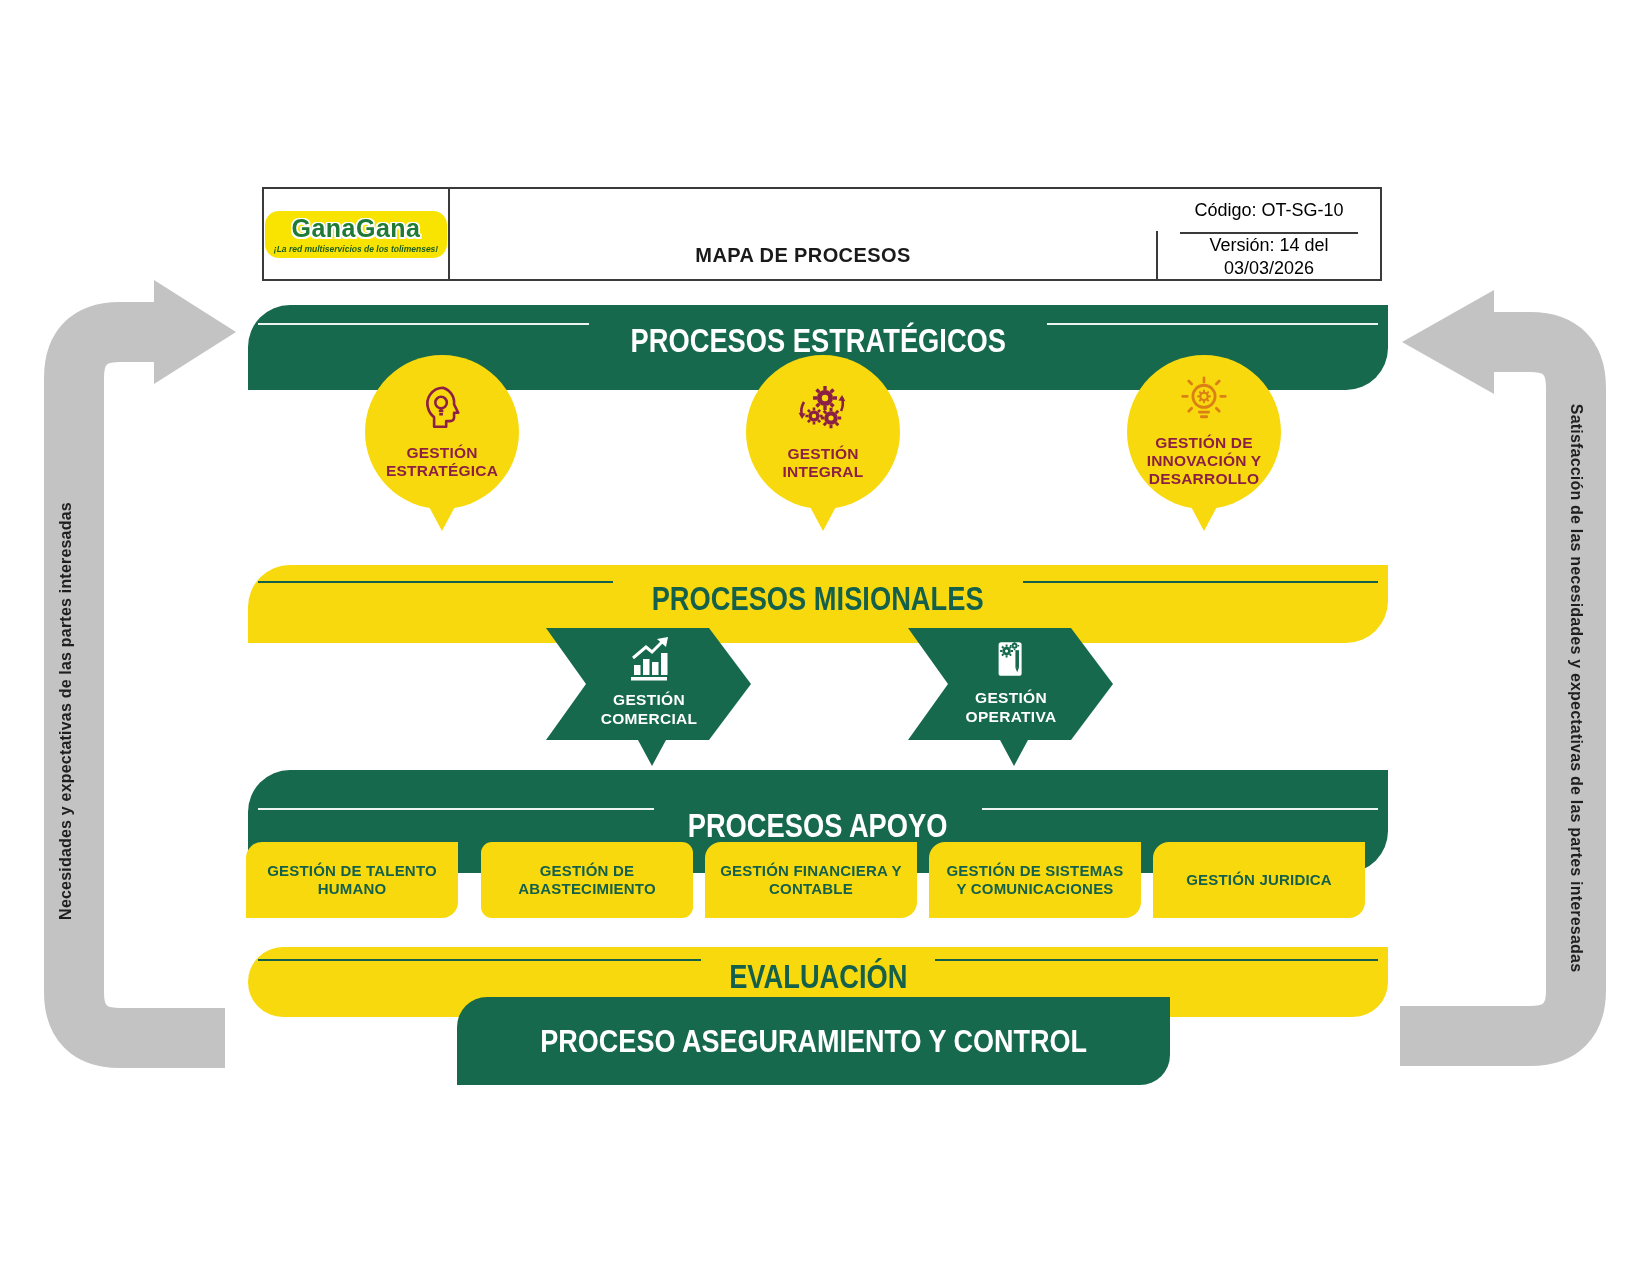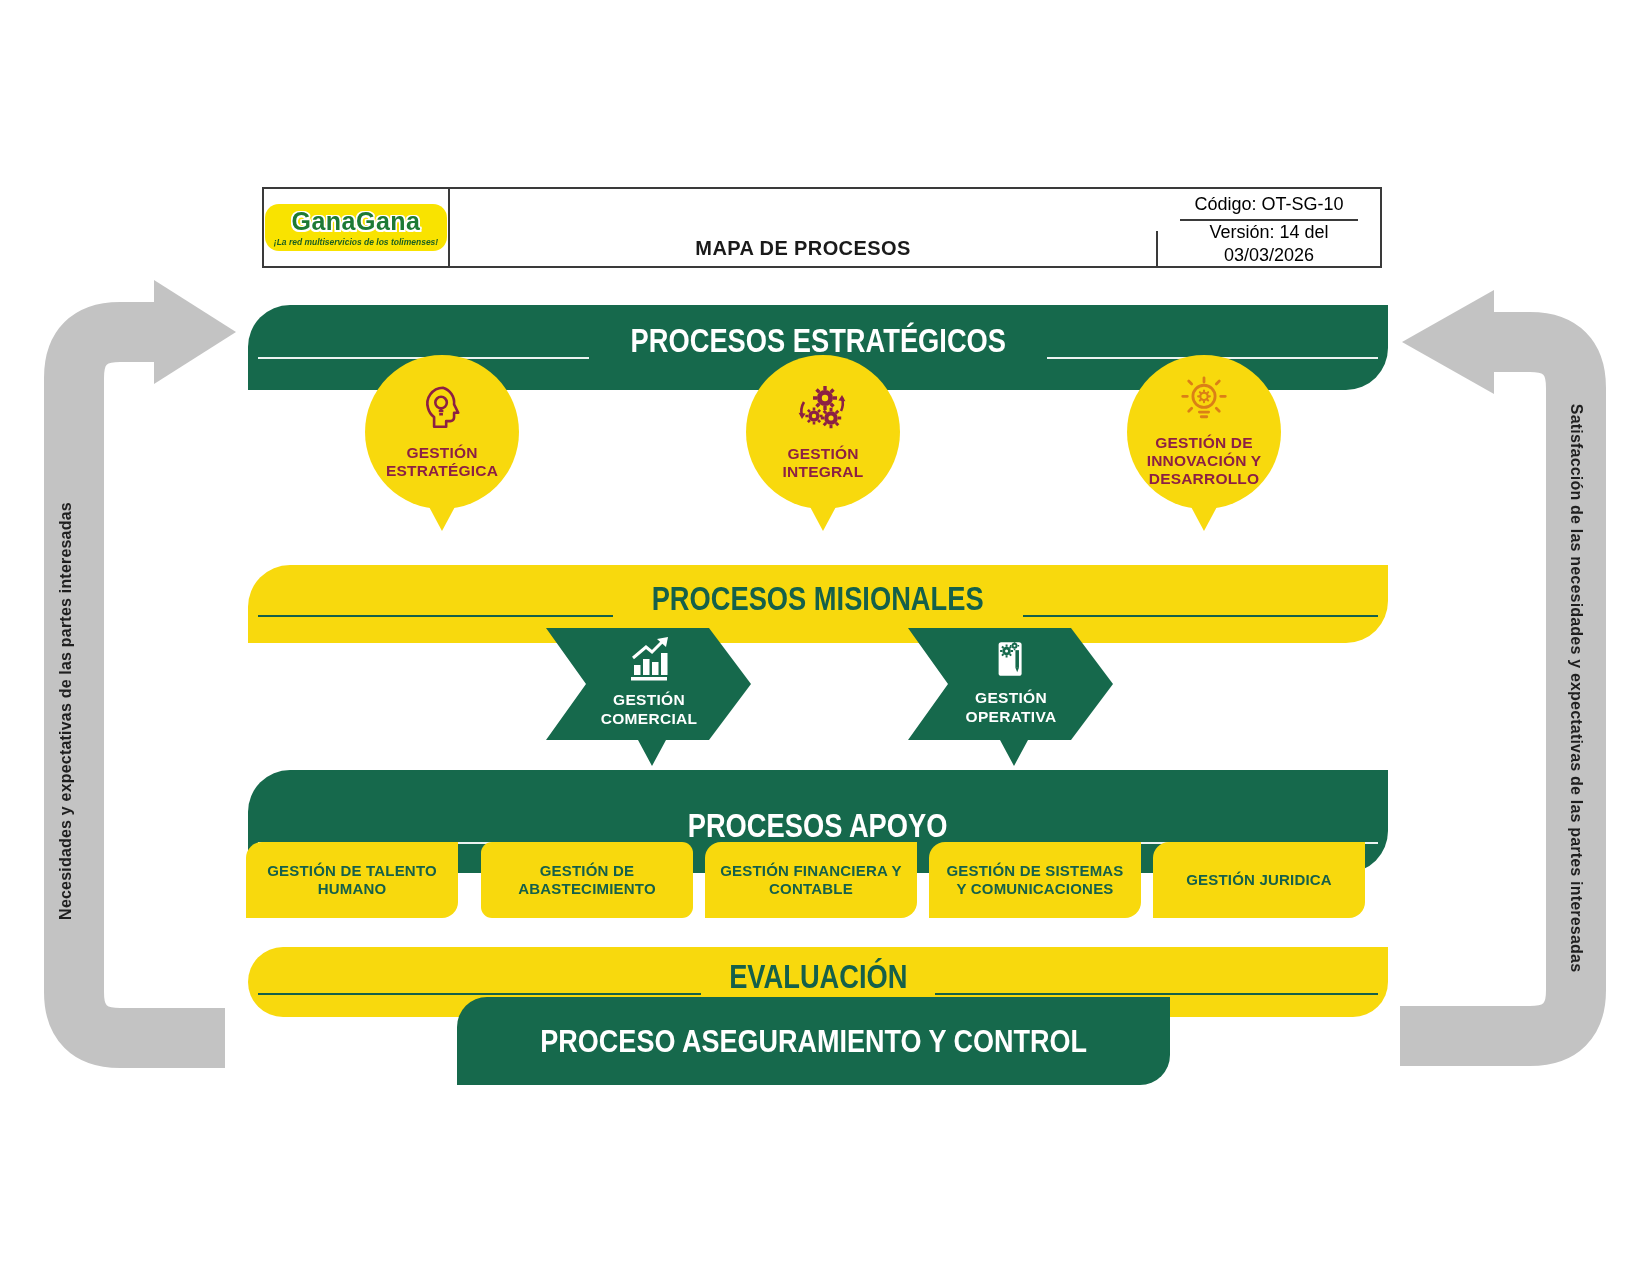--- a/index.html
+++ b/index.html
@@ -9,41 +9,41 @@
   
   .flow-arrows{position:absolute;left:0;top:0;z-index:1;pointer-events:none;}
 
   
   .side-label{position:absolute;z-index:2;white-space:nowrap;font-size:16px;font-weight:bold;
               color:#1f1f1f;letter-spacing:.2px;}
   .side-label.left {left:66px;top:711px;transform:translate(-50%,-50%) rotate(-90deg);}
   .side-label.right{left:1576px;top:688px;transform:translate(-50%,-50%) rotate(90deg);}
 
   
-  .header{position:absolute;left:262px;top:187px;width:1120px;height:81px;z-index:3;
+  .header{position:absolute;left:262px;top:187px;width:1120px;height:94px;z-index:3;
           display:flex;border:2px solid #3a3a3a;box-sizing:border-box;background:#fff;justify-content:flex-end;}
   .header .cell{box-sizing:border-box;display:flex;align-items:center;justify-content:center;}
   .cell-logo{width:186px;border-right:2px solid #3a3a3a;flex-direction:column;}
   .cell-title{flex:1;border-right:2px solid #3a3a3a;font-size:20px;font-weight:bold;color:#1a1a1a;
               letter-spacing:.4px;margin-top:42px;}
   .cell-code{width:222px;flex-direction:column;align-items:stretch;}
   .code-row{flex:1;display:flex;align-items:center;justify-content:center;font-size:18px;
             color:#000000;text-align:center;line-height:1.25;padding:0 14px;}
   .code-row.first{border-bottom:2px solid #3a3a3a;}
   .logo-blob{background:#F9E300;border-radius:14px;padding:5px 9px 4px;text-align:center;}
   .logo-brand{font-size:25px;font-weight:800;color:#1E7A34;letter-spacing:.5px;line-height:1;
       text-shadow:-1.5px -1.5px 0 #fff,1.5px -1.5px 0 #fff,-1.5px 1.5px 0 #fff,1.5px 1.5px 0 #fff,
                   0 -1.5px 0 #fff,0 1.5px 0 #fff,-1.5px 0 0 #fff,1.5px 0 0 #fff;}
   .logo-tagline{font-size:8.5px;font-style:italic;font-weight:bold;color:#1b5e20;margin-top:3px;}
 
   
   .band{position:absolute;left:248px;width:1140px;z-index:2;box-sizing:border-box;}
   .band--green{background:#16694C;border-radius:42px 0 42px 0;}
   .band--yellow{background:#F8D90D;border-radius:42px 0 42px 0;}
-  .band-title-row{display:flex;align-items:flex-end;gap:16px;padding:12px 10px;}
+  .band-title-row{display:flex;align-items:flex-start;gap:16px;padding:12px 10px;}
   .band--green  .band-line{flex:1;height:2px;background:rgba(255,255,255,.92);}
   .band--yellow .band-line{flex:1;height:2px;background:#15604A;}
   .band-title{display:inline-block;font-size:31px;font-weight:800;letter-spacing:0;
               transform:scale(.88,1.06);white-space:nowrap;}
   .band--green .band-title{color:#fff;}
   .band--yellow .band-title{color:#15604A;}
   #band-estrategicos{top:305px;height:85px;} #band-estrategicos .band-title-row{padding-top:18px;}
   #band-misionales  {top:565px;height:78px;} #band-misionales  .band-title-row{padding-top:16px;}
   #band-apoyo       {top:770px;height:103px;} #band-apoyo      .band-title-row{padding-top:18px;margin-top:20px;}
   #band-evaluacion  {top:947px;height:70px;border-radius:42px 0 42px 42px;}

